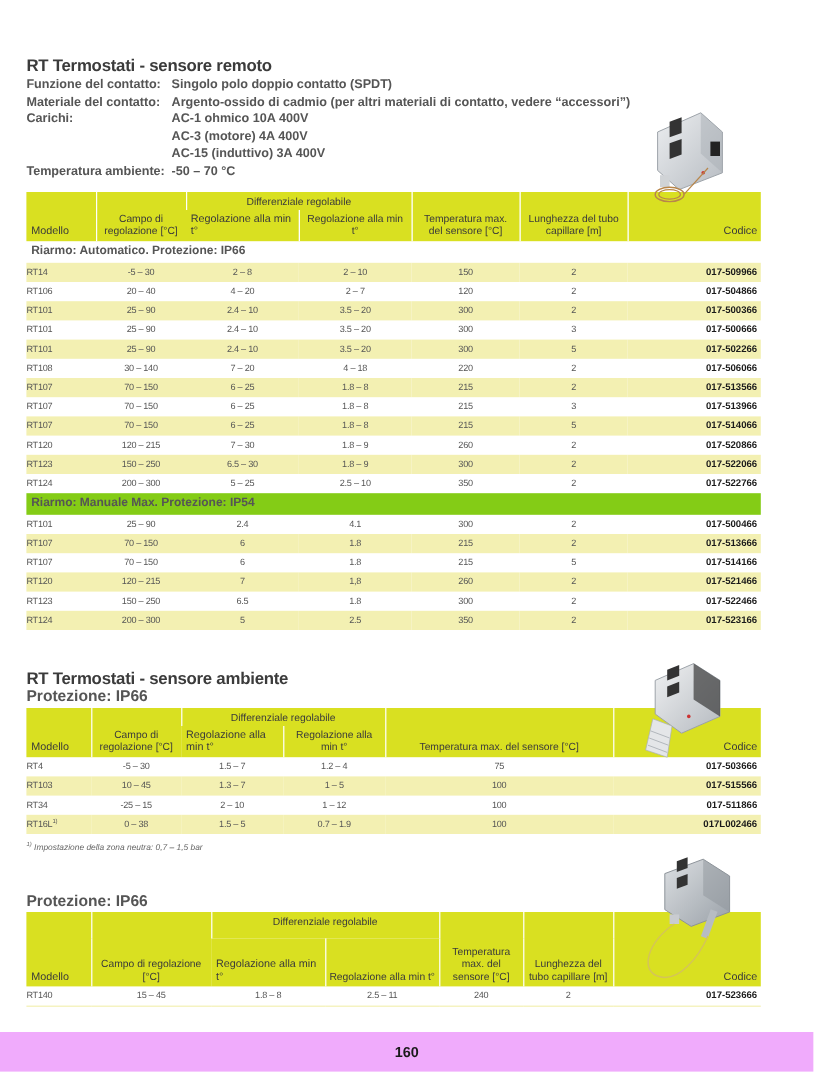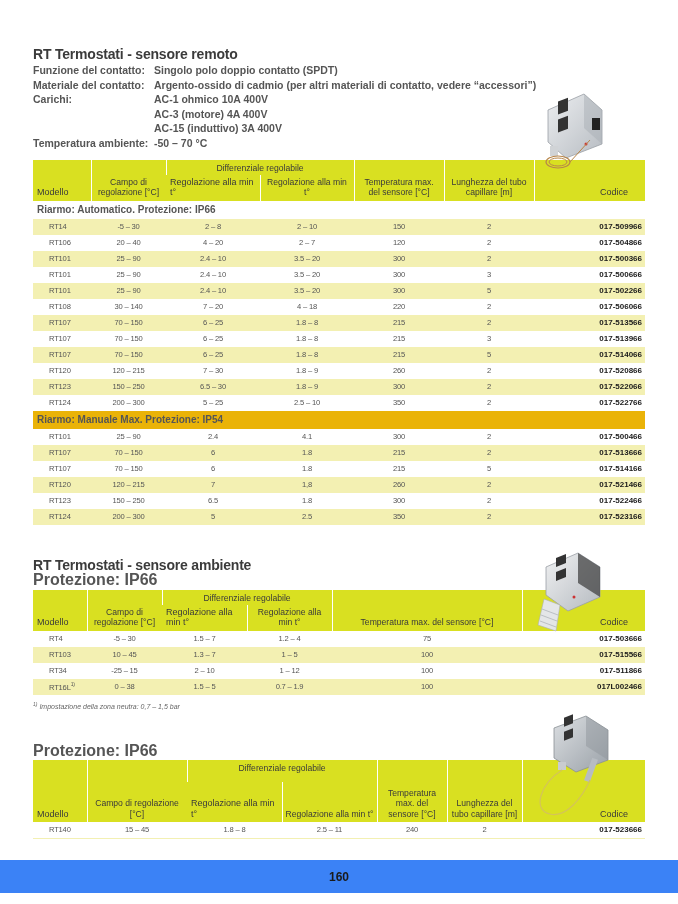--- a/index.html
+++ b/index.html
@@ -1,43 +1,43 @@
 <!DOCTYPE html>
 <html><head>
 <meta charset="utf-8">
 <style>
   * { box-sizing: border-box; margin: 0; padding: 0; }
   html, body { width: 678px; height: 904px; background: #ffffff; overflow: hidden; }
   body { font-family: "Liberation Sans", "DejaVu Sans", sans-serif; color: #3a3a3a; position: relative; }
 
-  .section { position: absolute; left: 33px; width: 612px; }
+  .section { position: absolute; left: 22px; width: 612px; }
   .sec-title { font-size: 14px; font-weight: bold; color: #3b3b3b; letter-spacing: -0.2px; line-height: 16px; }
-  .sec-sub { font-size: 16px; font-weight: bold; color: #555; line-height: 13px; }
+  .sec-sub { font-size: 13px; font-weight: bold; color: #555; line-height: 13px; }
 
   .spec-grid { display: grid; grid-template-columns: 121px auto; font-size: 10.5px; font-weight: bold; color: #555; line-height: 14.5px; }
 
   table { border-collapse: collapse; width: 612px; table-layout: fixed; }
   thead th { background: #d9e021; color: #3a3a3a; font-weight: normal; font-size: 8.6px; line-height: 10.5px; text-align: center; vertical-align: bottom; padding: 2px 3px 3px 3px; border-left: 1px solid #ffffff; }
   thead th:first-child { border-left: none; text-align: left; padding-left: 4px; font-size: 9px; }
-  thead th.codice { text-align: right; padding-right: 17px; font-size: 9px; }
+  thead th.codice { text-align: right; padding-right: 3px; font-size: 9px; }
   thead th.group { vertical-align: middle; padding-top: 4px; padding-bottom: 1px; border-bottom: none; }
   thead th.top-span { padding-top: 3px; }
 
   tbody td { font-size: 7.6px; color: #555; text-align: center; height: 16px; padding: 0 3px; font-family: "Liberation Sans Narrow", "Liberation Sans", sans-serif; letter-spacing: -0.2px; }
-  tbody td:first-child { text-align: left; padding-left: 16px; }
+  tbody td:first-child { text-align: left; padding-left: 0; }
   tbody td.code { text-align: right; font-weight: bold; color: #1a1a1a; font-size: 8px; padding-right: 3px; letter-spacing: 0; }
   tbody tr.alt td { background: #f3f0b2; }
   tbody tr.group-row td { font-size: 10px; font-weight: bold; color: #555; text-align: left; padding-left: 4px; height: 18px; letter-spacing: 0; font-family: "Liberation Sans", sans-serif; }
-  tbody tr.group-row.alt td { background: #eab308; }
+  tbody tr.group-row.alt td { background: #84cc16; }
 
   .product-img { position: absolute; }
   .footnote { font-size: 7px; font-style: italic; color: #666; margin-top: 6px; }
   .footnote sup, td sup { font-size: 5px; vertical-align: super; }
 
-  .page-footer { position: absolute; left: 0; top: 860px; width: 678px; height: 33px; background: #3b82f6; display: flex; align-items: center; justify-content: center; font-size: 12px; font-weight: bold; color: #1a1a1a; }
+  .page-footer { position: absolute; left: 0; top: 860px; width: 678px; height: 33px; background: #f0abfc; display: flex; align-items: center; justify-content: center; font-size: 12px; font-weight: bold; color: #1a1a1a; }
 </style>
 </head>
 <body>
 
 <div class="section" style="top:46px;">
   <div class="sec-title">RT Termostati - sensore remoto</div>
   <div class="spec-grid" style="margin-top:1px;">
     <span>Funzione del contatto:</span>
     <span>Singolo polo doppio contatto (SPDT)</span>
     <span>Materiale del contatto:</span>

